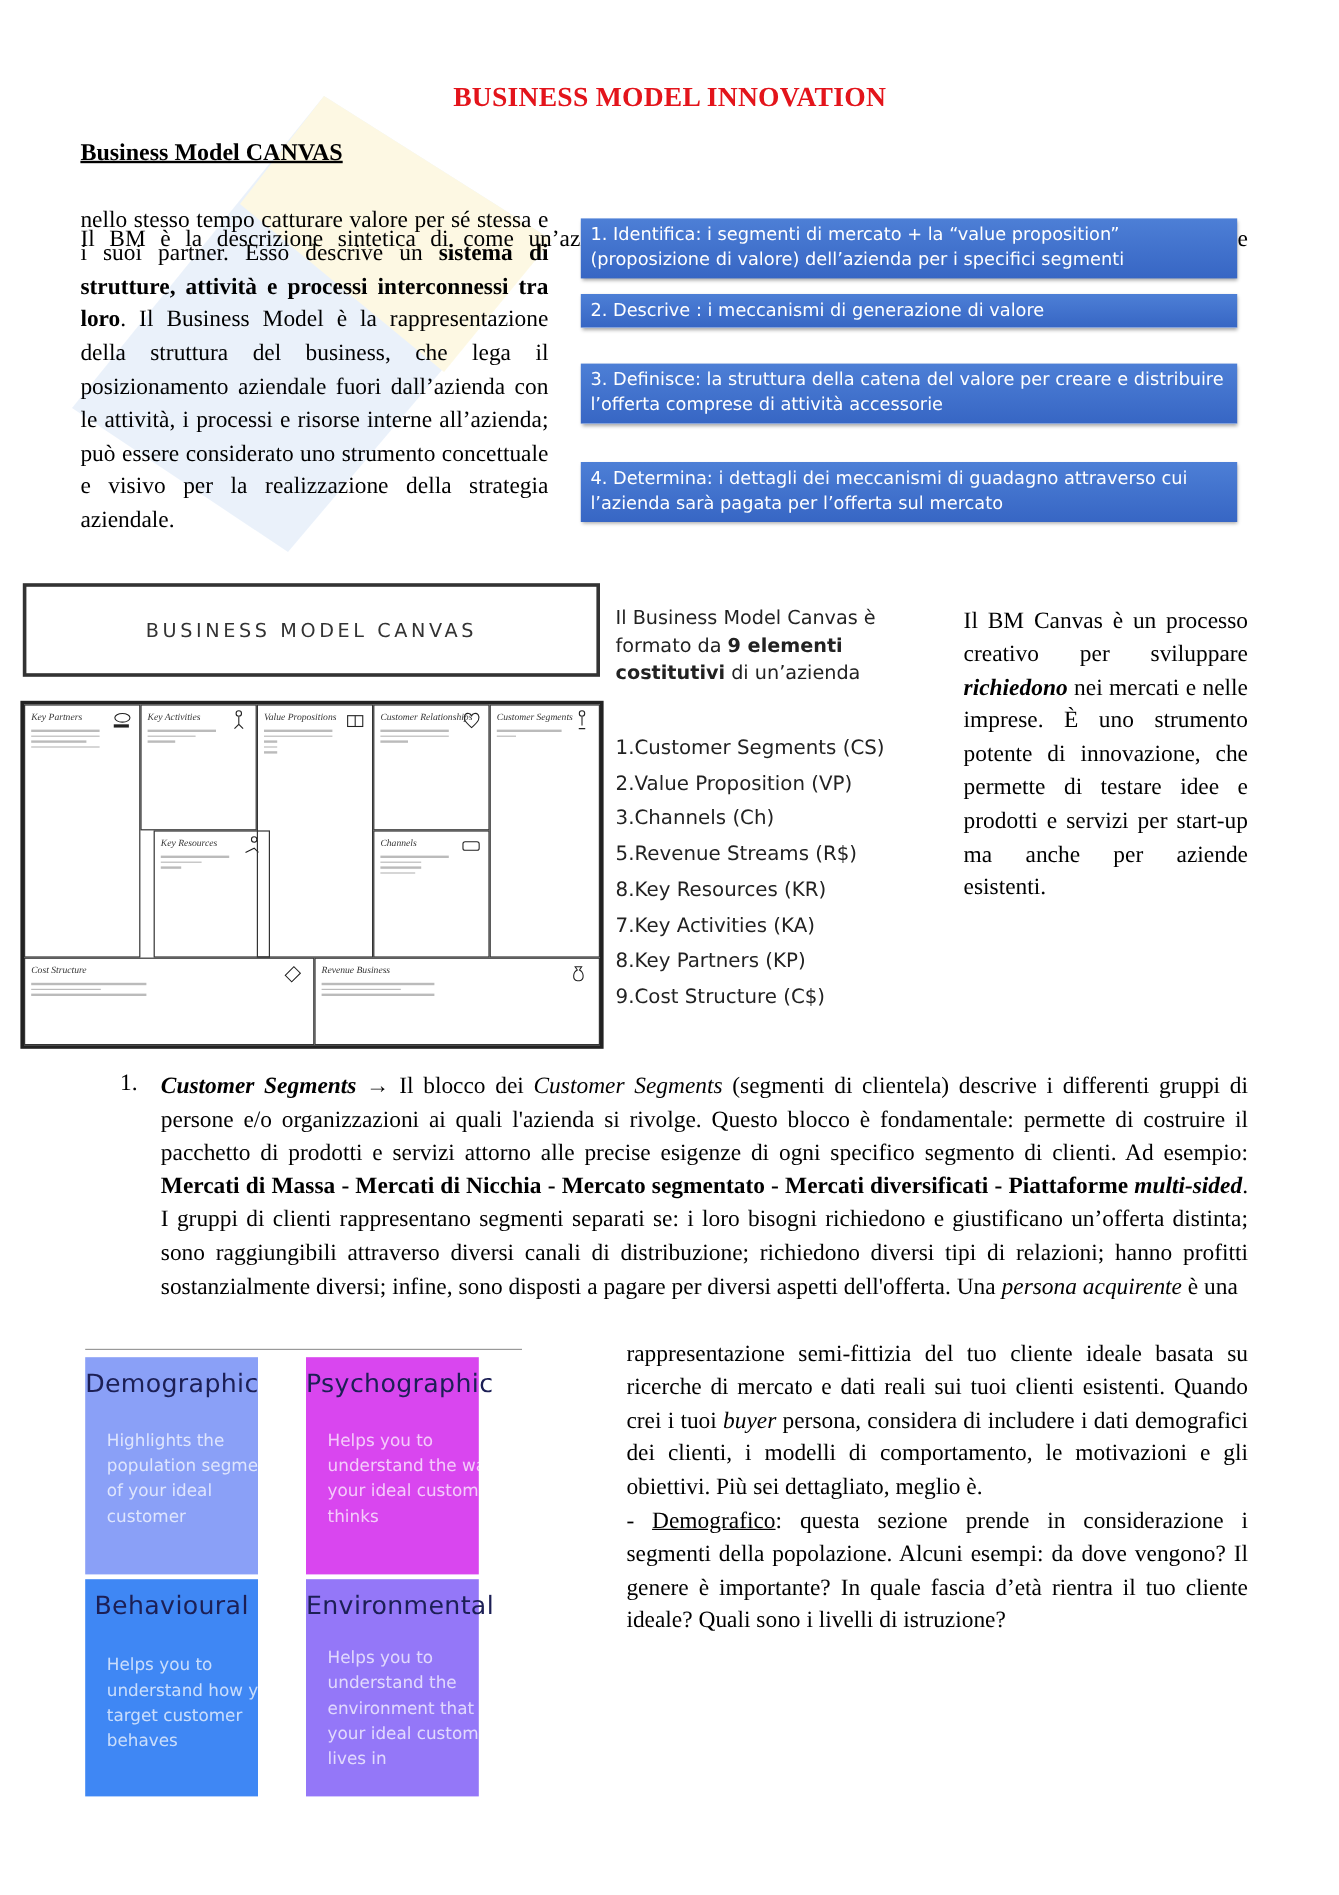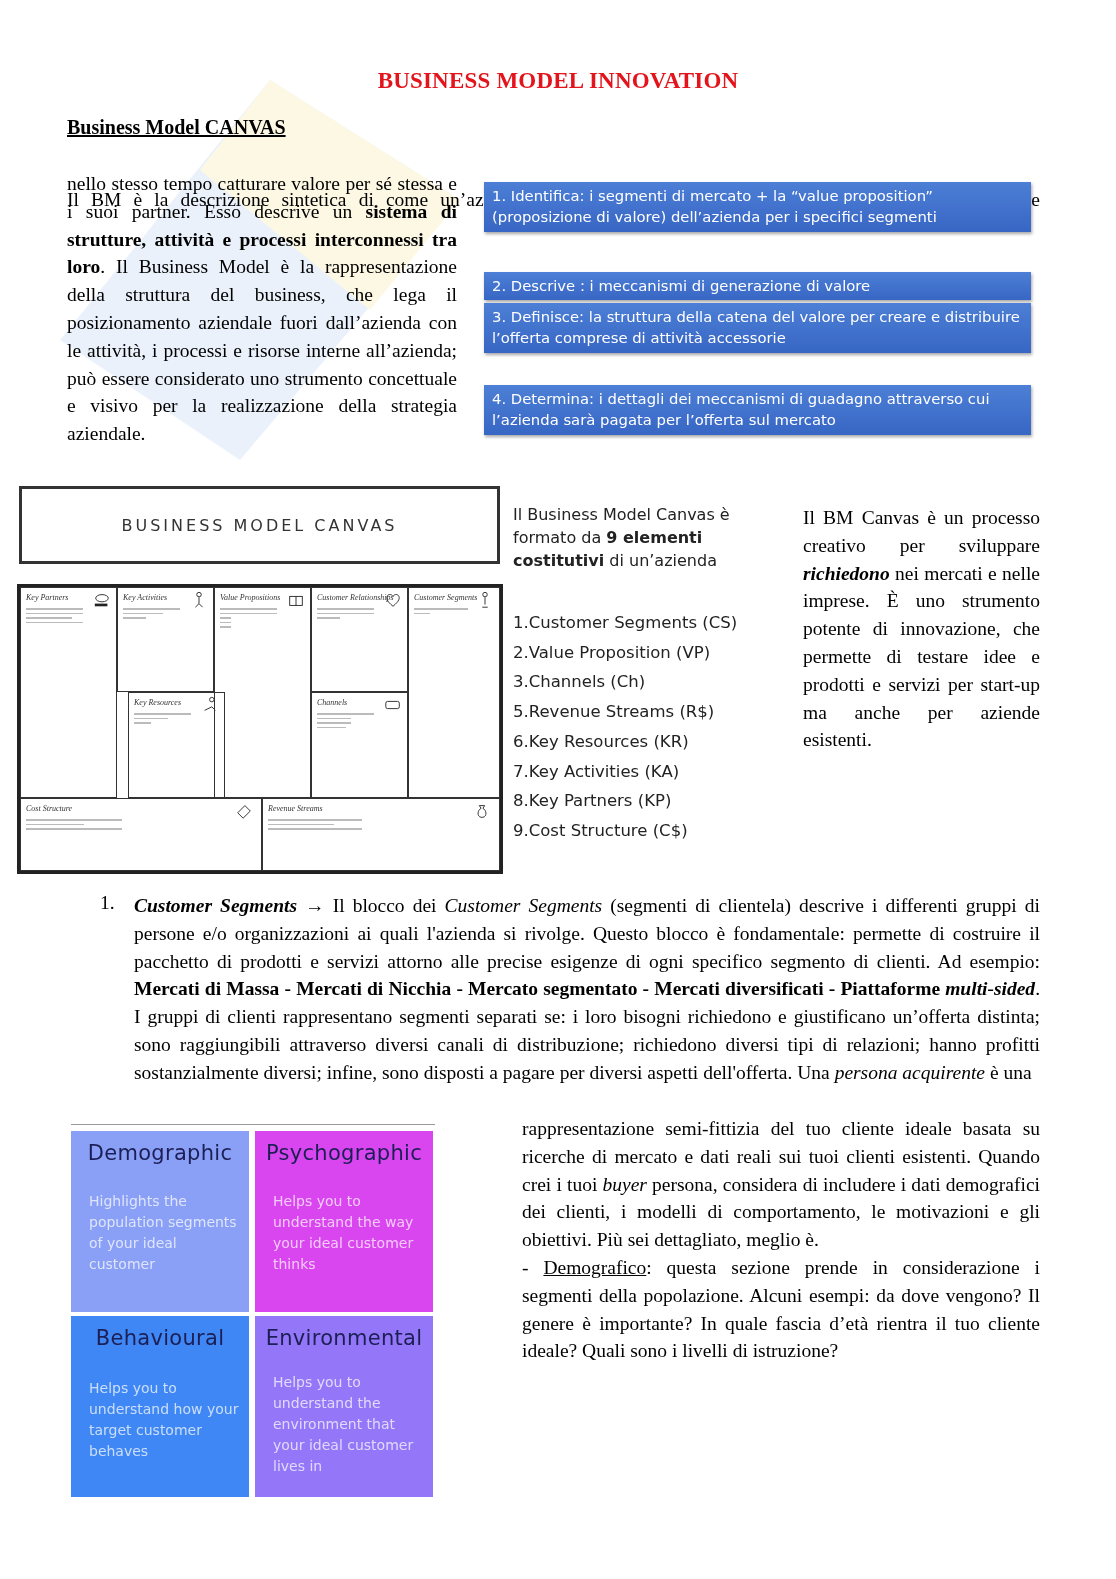--- a/index.html
+++ b/index.html
@@ -19,21 +19,21 @@
   .cell-icon { position:absolute; right:5px; top:3px; width:18px; height:18px; }
   .scribble { position:absolute; left:5px; top:18px; width:60%; }
   .scribble div { height:1.5px; background:#bbb; margin-bottom:3px; }
   .bmc-side { left:513px; top:503px; width:260px; font-family:"DejaVu Sans","Liberation Sans",sans-serif; font-size:16px; line-height:23px; color:#222; }
   .bmc-list { left:513px; top:608px; font-family:"DejaVu Sans","Liberation Sans",sans-serif; font-size:16.5px; line-height:29.7px; color:#222; }
   .right-col { left:803px; top:504px; width:237px; }
   .cs-section { left:100px; top:892px; width:940px; }
   .cs-num { position:absolute; left:0; top:0; font-size:19.5px; }
   .cs-text { position:absolute; left:34px; top:0; width:906px; }
   .quad-wrap { left:71px; top:1124px; width:364px; height:372px; border-top:1px solid #999; }
-  .quad { position:absolute; width:178px; height:181px; box-sizing:border-box; font-family:"DejaVu Sans","Liberation Sans",sans-serif; }
+  .quad { position:absolute; width:144px; height:181px; box-sizing:border-box; font-family:"DejaVu Sans","Liberation Sans",sans-serif; }
   .quad-title { position:absolute; left:0; width:100%; top:10px; text-align:center; font-size:21px; color:#1c1f55; letter-spacing:0.3px; }
   .quad-body { position:absolute; left:18px; top:60px; width:150px; font-size:14px; line-height:21px; color:rgba(255,255,255,0.72); }
   .persona-col { left:522px; top:1115px; width:518px; }
   b { font-weight:bold; }
   i { font-style:italic; }
   u { text-decoration:underline;margin-top:13px; }
 </style>
 </head>
 <body>
 
@@ -44,21 +44,21 @@
 
 <div class="abs title" style="color: rgb(227, 20, 27);">BUSINESS MODEL INNOVATION</div>
 <div class="abs subtitle">Business Model CANVAS</div>
 
 <div class="abs p intro-line">Il BM è la descrizione sintetica di come un’azienda è in grado di creare e di dare valore ai propri clienti e</div>
 <div class="abs p intro-col">
   <span>nello stesso tempo catturare valore per sé stessa e i suoi partner. Esso descrive un </span><b>sistema di strutture, attività e processi interconnessi tra loro</b><span>. Il Business Model è la rappresentazione della struttura del business, che lega il posizionamento aziendale fuori dall’azienda con le attività, i processi e risorse interne all’azienda; può essere considerato uno strumento concettuale e visivo per la realizzazione della strategia aziendale.</span>
 </div>
 
 <div class="bluebox" style="top:182px;height:50px;">1. Identifica: i segmenti di mercato + la “value proposition” (proposizione di valore) dell’azienda per i specifici segmenti</div>
-<div class="bluebox" style="top:272px;height:28px;">2. Descrive : i meccanismi di generazione di valore</div>
+<div class="bluebox" style="top:245px;height:28px;">2. Descrive : i meccanismi di generazione di valore</div>
 <div class="bluebox" style="top:303px;height:50px;">3. Definisce: la struttura della catena del valore per creare e distribuire l’offerta comprese di attività accessorie</div>
 <div class="bluebox" style="top:385px;height:50px;">4. Determina: i dettagli dei meccanismi di guadagno attraverso cui l’azienda sarà pagata per l’offerta sul mercato</div>
 
 <div class="abs canvas-title-box">BUSINESS MODEL CANVAS</div>
 
 <div class="abs canvas">
   <div class="cell" style="left:97px;top:0;width:97px;height:105px;">
     <span class="cell-label">Key Activities</span>
     <svg class="cell-icon" viewBox="0 0 20 20">
         <circle cx="10" cy="4" r="2.5" fill="none" stroke="#222"></circle>
@@ -148,42 +148,42 @@
     <svg class="cell-icon" style="right:8px;" viewBox="0 0 20 20">
         <path d="M3 12l8-8 6 6-8 8z" fill="none" stroke="#222"></path>
       </svg>
     <div class="scribble" style="top:20px;width:40%;">
         <div></div>
         <div style="width:60%"></div>
         <div></div>
       </div>
   </div>
   <div class="cell" style="left:242px;top:211px;width:238px;height:73px;">
-    <span class="cell-label">Revenue Streams</span>
+    <span class="cell-label">Revenue Business</span>
     <svg class="cell-icon" style="right:8px;" viewBox="0 0 20 20">
         <path d="M7 4h6l-2 3c4 2 5 9 0 10H9C4 16 5 9 9 7z" fill="none" stroke="#222"></path>
       </svg>
     <div class="scribble" style="top:20px;width:40%;">
         <div></div>
         <div style="width:70%"></div>
         <div></div>
       </div>
   </div>
 </div>
 
 <div class="abs bmc-side">
   <span>Il Business Model Canvas è formato da </span><b>9 elementi costitutivi</b><span> di un’azienda</span>
 </div>
 
 <div class="abs bmc-list">
   <div>1.Customer Segments (CS)</div>
   <div>2.Value Proposition (VP)</div>
   <div>3.Channels (Ch)</div>
   <div>5.Revenue Streams (R$)</div>
-  <div>6.Key Resources (KR)</div>
+  <div>8.Key Resources (KR)</div>
   <div>7.Key Activities (KA)</div>
   <div>8.Key Partners (KP)</div>
   <div>9.Cost Structure (C$)</div>
 </div>
 
 <div class="abs p right-col">
   <span>Il BM Canvas è un processo creativo per sviluppare </span><b><i>richiedono</i></b><span> nei mercati e nelle imprese. È uno strumento potente di innovazione, che permette di testare idee e prodotti e servizi per start-up ma anche per aziende esistenti.</span>
 </div>
 
 <div class="abs cs-section">

